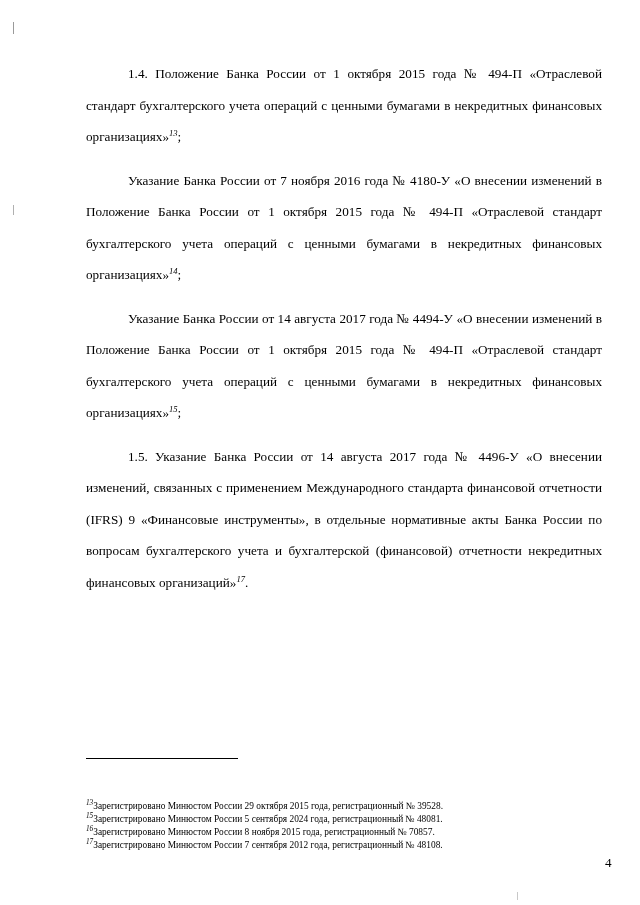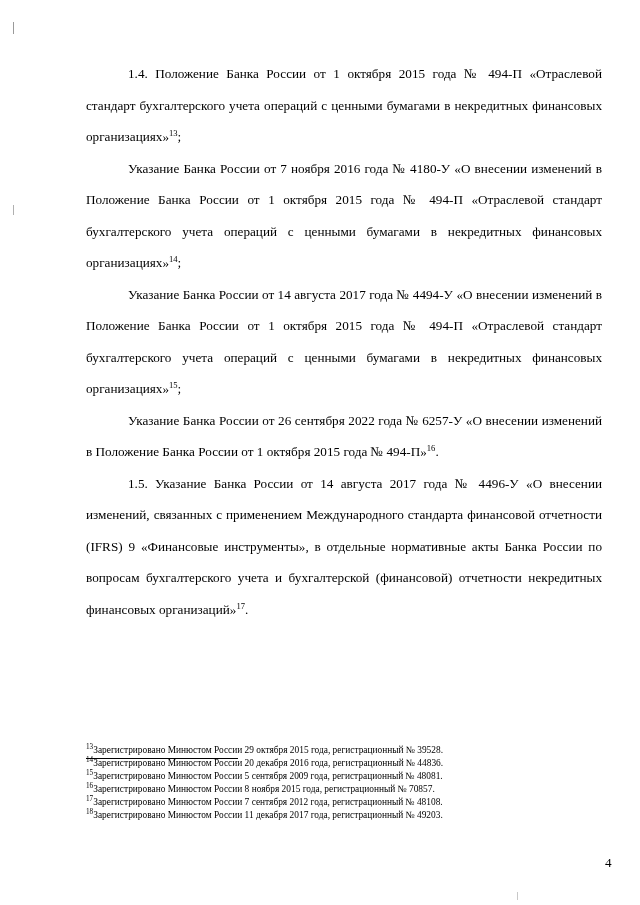--- a/index.html
+++ b/index.html
@@ -47,39 +47,40 @@
   p.para {
     margin: 0 0 0 0;
     font-size: 13.2px;
     line-height: 31.5px;
     text-align: justify;
     text-indent: 42px;
     text-justify: inter-word;
     hyphens: none;
   }
   p.para + p.para {
-    margin-top: 0px;
+    margin-top: 12px;
   }
   sup {
     font-size: 8.6px;
     vertical-align: super;
     line-height: 0;
+    font-style: italic;
   }
   .footnote-rule {
     position: absolute;
     left: 86px;
     top: 758px;
     width: 152px;
     height: 1px;
     background: #000000;
   }
   .footnotes {
     position: absolute;
     left: 86px;
-    top: 744px;
+    top: 800px;
     width: 520px;
   }
   .footnotes .fn {
     font-size: 9.4px;
     line-height: 13.1px;
     margin: 0;
     text-align: left;
     white-space: nowrap;
   }
   .footnotes .fn sup {
@@ -109,35 +110,32 @@
   <div class="margin-tick2"></div>
 
   <div class="body-area">
 
     <p class="para"><span>1.4. Положение Банка России от 1 октября 2015 года № 494-П «Отраслевой стандарт бухгалтерского учета операций с ценными бумагами в некредитных финансовых организациях»</span><sup>13</sup><span>;</span></p>
 
     <p class="para"><span>Указание Банка России от 7 ноября 2016 года № 4180-У «О внесении изменений в Положение Банка России от 1 октября 2015 года № 494-П «Отраслевой стандарт бухгалтерского учета операций с ценными бумагами в некредитных финансовых организациях»</span><sup>14</sup><span>;</span></p>
 
     <p class="para"><span>Указание Банка России от 14 августа 2017 года № 4494-У «О внесении изменений в Положение Банка России от 1 октября 2015 года № 494-П «Отраслевой стандарт бухгалтерского учета операций с ценными бумагами в некредитных финансовых организациях»</span><sup>15</sup><span>;</span></p>
 
-    <p class="para"><span>Указание Банка России от 26 сентября 2022 года № 6257-У «О внесении изменений в Положение Банка России от 1 октября 2015 года № 494-П»</span><sup>16</sup><span>.</span></p>
 
     <p class="para"><span>1.5. Указание Банка России от 14 августа 2017 года № 4496-У «О внесении изменений, связанных с применением Международного стандарта финансовой отчетности (IFRS) 9 «Финансовые инструменты», в отдельные нормативные акты Банка России по вопросам бухгалтерского учета и бухгалтерской (финансовой) отчетности некредитных финансовых организаций»</span><sup>17</sup><span>.</span></p>
 
 
 
   </div>
 
   <div class="footnote-rule"></div>
 
   <div class="footnotes">
     <p class="fn"><sup>13</sup><span>Зарегистрировано Минюстом России 29 октября 2015 года, регистрационный № 39528.</span></p>
-    <p class="fn"><sup>14</sup><span>Зарегистрировано Минюстом России 20 декабря 2016 года, регистрационный № 44836.</span></p>
-    <p class="fn"><sup>15</sup><span>Зарегистрировано Минюстом России 5 сентября 2009 года, регистрационный № 48081.</span></p>
+    <p class="fn"><sup>15</sup><span>Зарегистрировано Минюстом России 5 сентября 2024 года, регистрационный № 48081.</span></p>
     <p class="fn"><sup>16</sup><span>Зарегистрировано Минюстом России 8 ноября 2015 года, регистрационный № 70857.</span></p>
     <p class="fn"><sup>17</sup><span>Зарегистрировано Минюстом России 7 сентября 2012 года, регистрационный № 48108.</span></p>
-    <p class="fn"><sup>18</sup><span>Зарегистрировано Минюстом России 11 декабря 2017 года, регистрационный № 49203.</span></p>
   </div>
 
   <div class="page-number">4</div>
   <div class="bottom-tick"></div>
 
 </div>
 
 </body></html>

